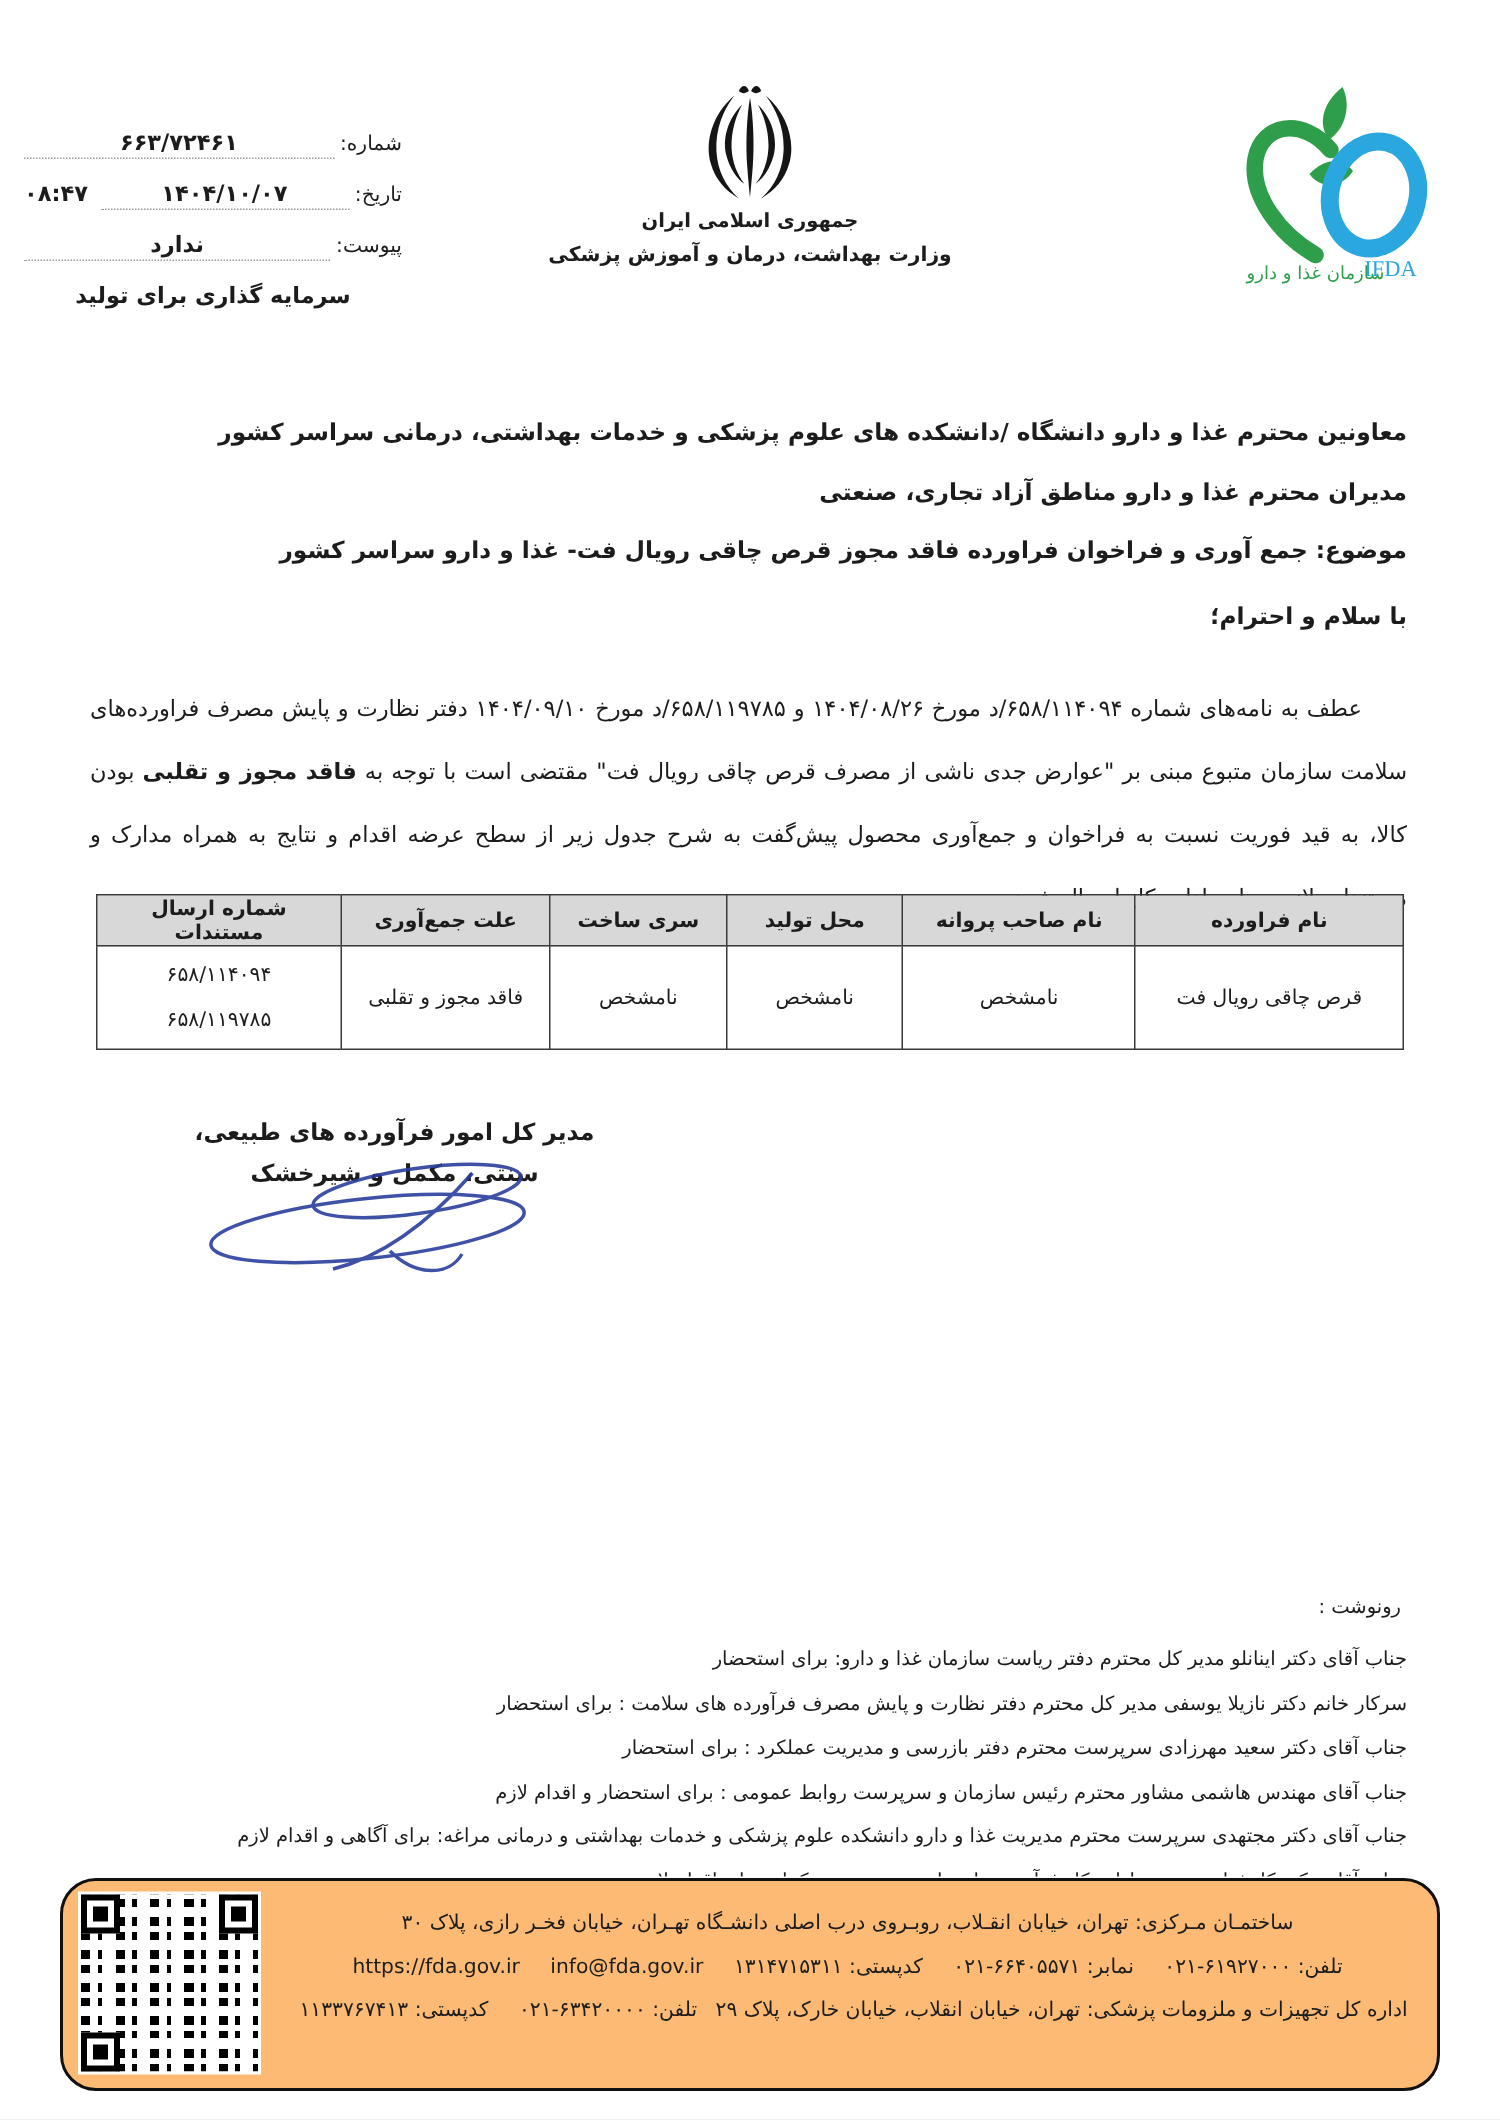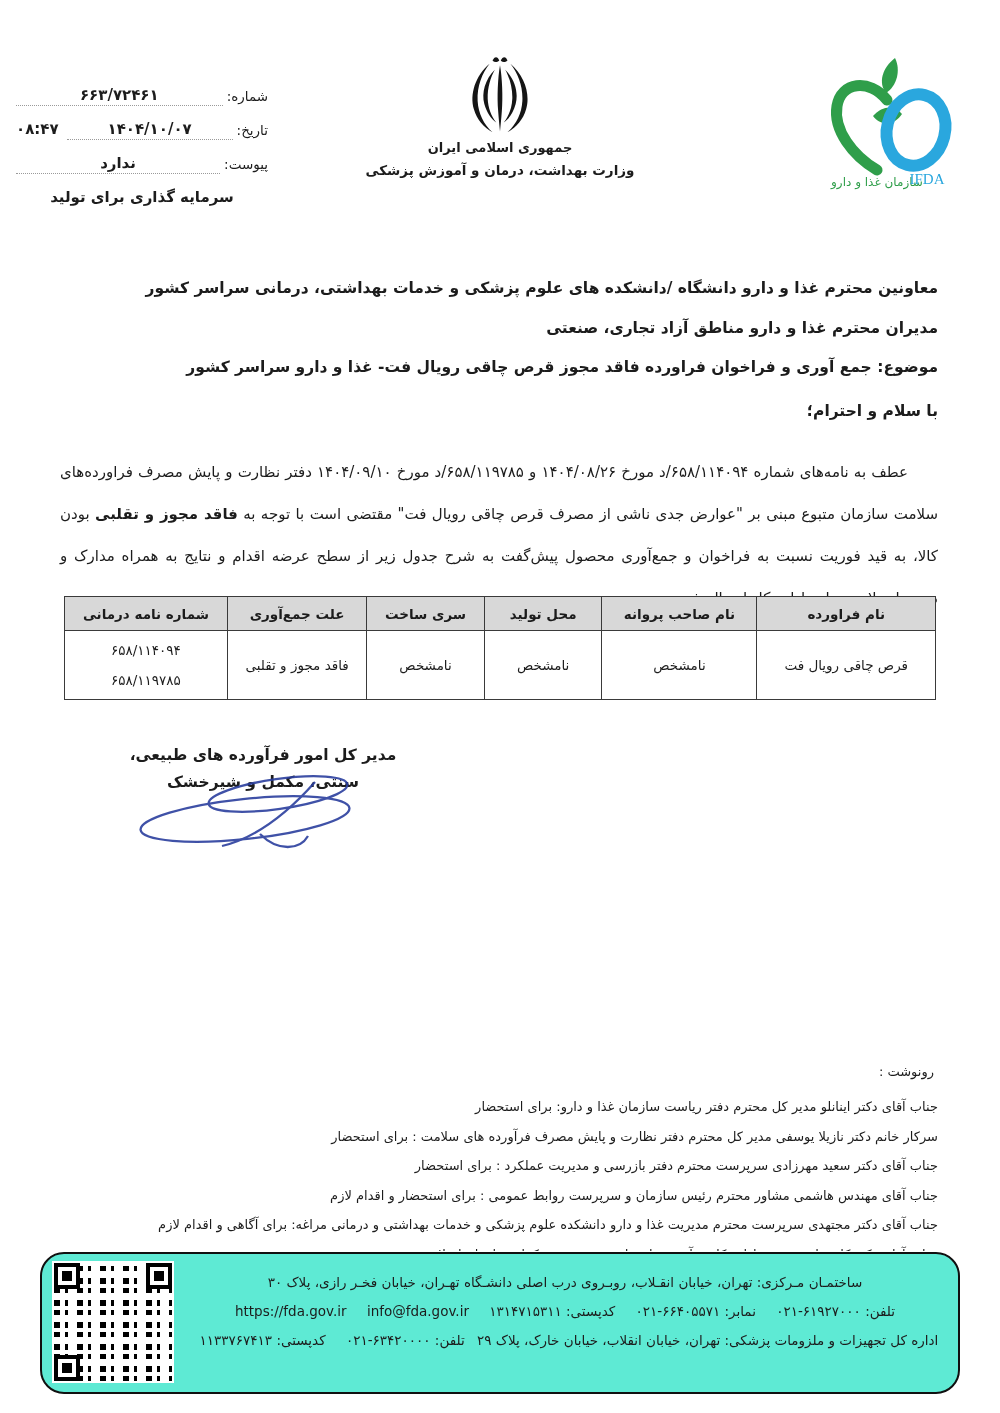--- a/index.html
+++ b/index.html
@@ -39,21 +39,21 @@
   .docnum{line-height:30px;}
   
   .sig{position:absolute; top:742px; left:128px; width:270px; text-align:center; font-weight:bold; font-size:15.5px; line-height:27px;}
   .sig-name{font-size:16.5px;}
   .sig-ink{position:absolute; top:754px; left:110px; width:310px; height:100px; pointer-events:none;}
   
   .cc-label{position:absolute; top:1064px; right:66px; font-size:13px;}
   .cc-list{position:absolute; top:1092px; right:62px; left:60px; text-align:right; font-size:13px; line-height:29.5px;}
   .cc-clip{height:11px; overflow:hidden; line-height:29.5px;}
   
-  .foot{position:absolute; top:1252px; left:40px; width:916px; height:138px; border:2.5px solid #101010; border-radius:24px; background:#5eead4;}
+  .foot{position:absolute; top:1252px; left:40px; width:916px; height:138px; border:2.5px solid #101010; border-radius:24px; background:#fdba74;}
   .qr-wrap{position:absolute; left:10px; top:7px; width:122px; height:122px; background:#fff;}
   .qr{position:absolute; inset:2px; background-image:
       repeating-linear-gradient(90deg,#000 0 6px,#fff 6px 11px,#000 11px 14px,#fff 14px 23px),
       repeating-linear-gradient(0deg,#000 0 5px,#fff 5px 9px,#000 9px 15px,#fff 15px 22px);
       background-blend-mode:screen;}
   .finder{position:absolute; width:26px; height:26px; border:4px solid #000; background:#fff; box-sizing:border-box;}
   .finder::after{content:""; position:absolute; left:4px; top:4px; width:10px; height:10px; background:#000;}
   .f-tl{left:2px; top:2px;} .f-tr{right:2px; top:2px;} .f-bl{left:2px; bottom:2px;}
   .foot-text{position:absolute; top:14px; right:18px; left:148px; text-align:center; direction:rtl; font-size:13.5px; line-height:29px;}
   .foot-seg{margin:0 8px; white-space:nowrap;}
@@ -132,21 +132,21 @@
           <col class="c5">
           <col class="c6">
         </colgroup>
       <thead>
         <tr>
           <th>نام فراورده</th>
           <th>نام صاحب پروانه</th>
           <th>محل تولید</th>
           <th>سری ساخت</th>
           <th>علت جمع‌آوری</th>
-          <th>شماره نامه درمانی</th>
+          <th>شماره ارسال مستندات</th>
         </tr>
       </thead>
       <tbody>
         <tr>
           <td>قرص چاقی رویال فت</td>
           <td>نامشخص</td>
           <td>نامشخص</td>
           <td>نامشخص</td>
           <td>فاقد مجوز و تقلبی</td>
           <td>

